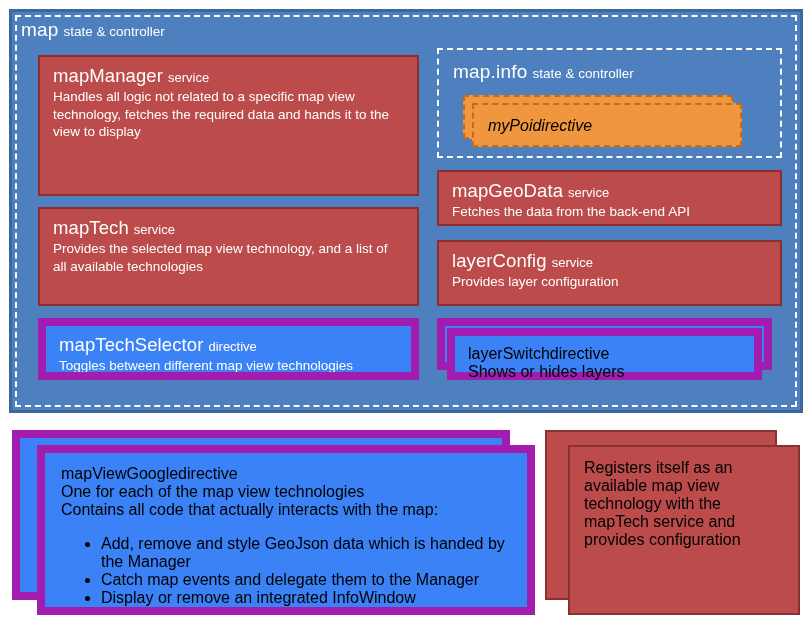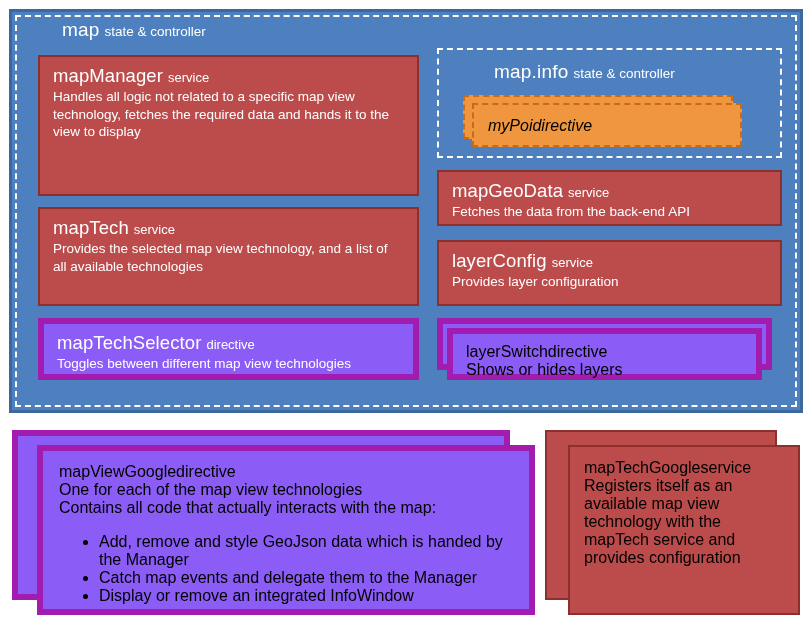--- a/index.html
+++ b/index.html
@@ -58,21 +58,20 @@
     width: 345px;
     height: 110px;
   }
 
   
   .module-title {
     position: absolute;
     color: #ffffff;
     white-space: nowrap;
     line-height: 1;
-    margin-left: 41px;
   }
   .module-title .t-name {
     font-size: 19px;
     font-weight: 400;
     letter-spacing: 0.2px;
   }
   .module-title .t-kind {
     font-size: 13.5px;
     font-weight: 400;
     margin-left: 5px;
@@ -107,22 +106,22 @@
     font-size: 13.5px;
     line-height: 1.32;
     white-space: pre-line;
   }
 
   .card-red {
     background: #BC4B4B;
     border: 2px solid #8C2F2F;
   }
   .card-orange {
-    background: #8b5cf6;
-    border: 6px solid #a21caf;
+    background: #3b82f6;
+    border: 8px solid #a21caf;
   }
   .card-pad {
     padding: 9px 13px 10px 13px;
   }
 
   
   .stack {
     position: absolute;
   }
   .stack .stack-back {
@@ -257,20 +256,17 @@
         <li>Add, remove and style GeoJson data which is handed by the Manager</li>
         <li>Catch map events and delegate them to the Manager</li>
         <li>Display or remove an integrated InfoWindow</li>
       </ul>
     </div>
   </div>
 
   <div id="stack-mapTechGoogle" class="stack">
     <div class="stack-back card-red"></div>
     <div class="stack-front card-red card-pad">
-      <div class="card-head">
-        <span class="c-name">mapTechGoogle</span><span class="c-kind">service</span>
-      </div>
       <div class="card-desc">Registers itself as an available map view technology with the mapTech service and provides configuration</div>
     </div>
   </div>
 
 </div>
 
 </body></html>

